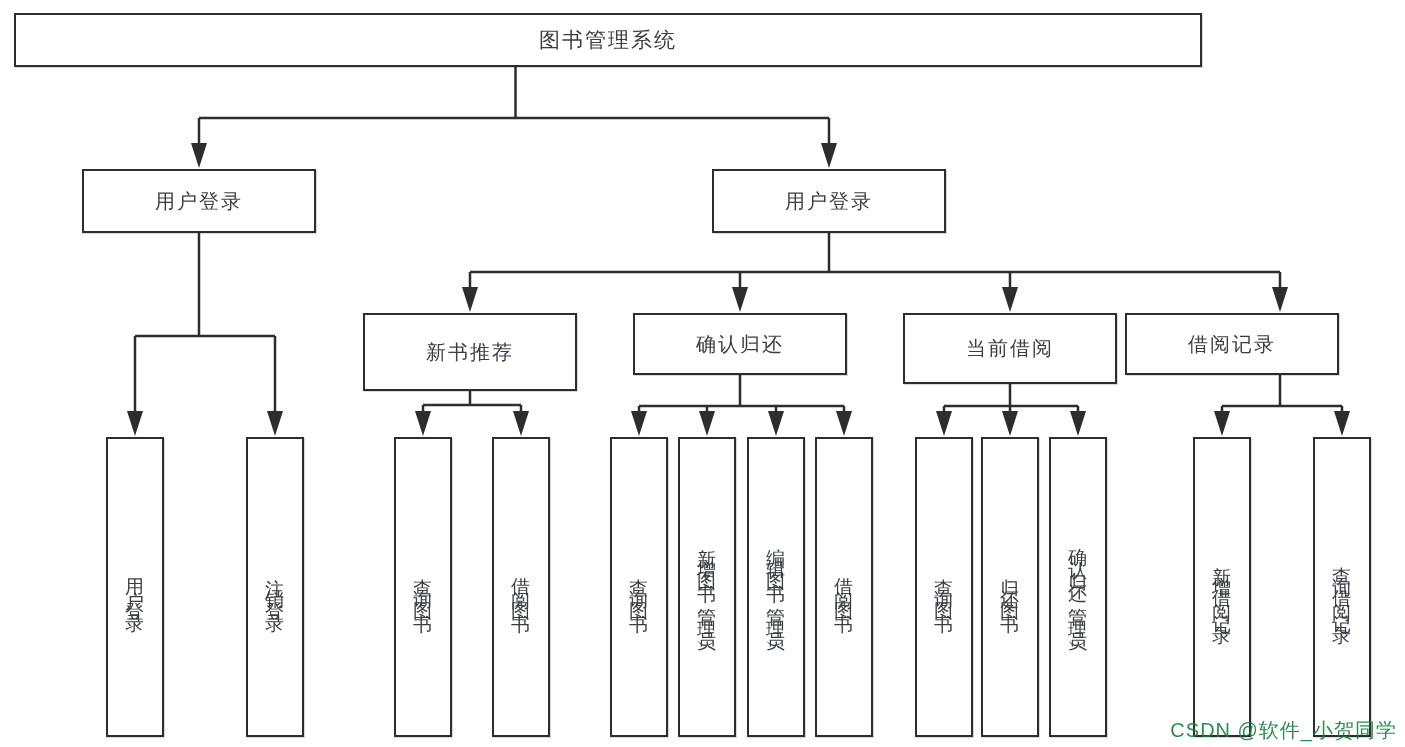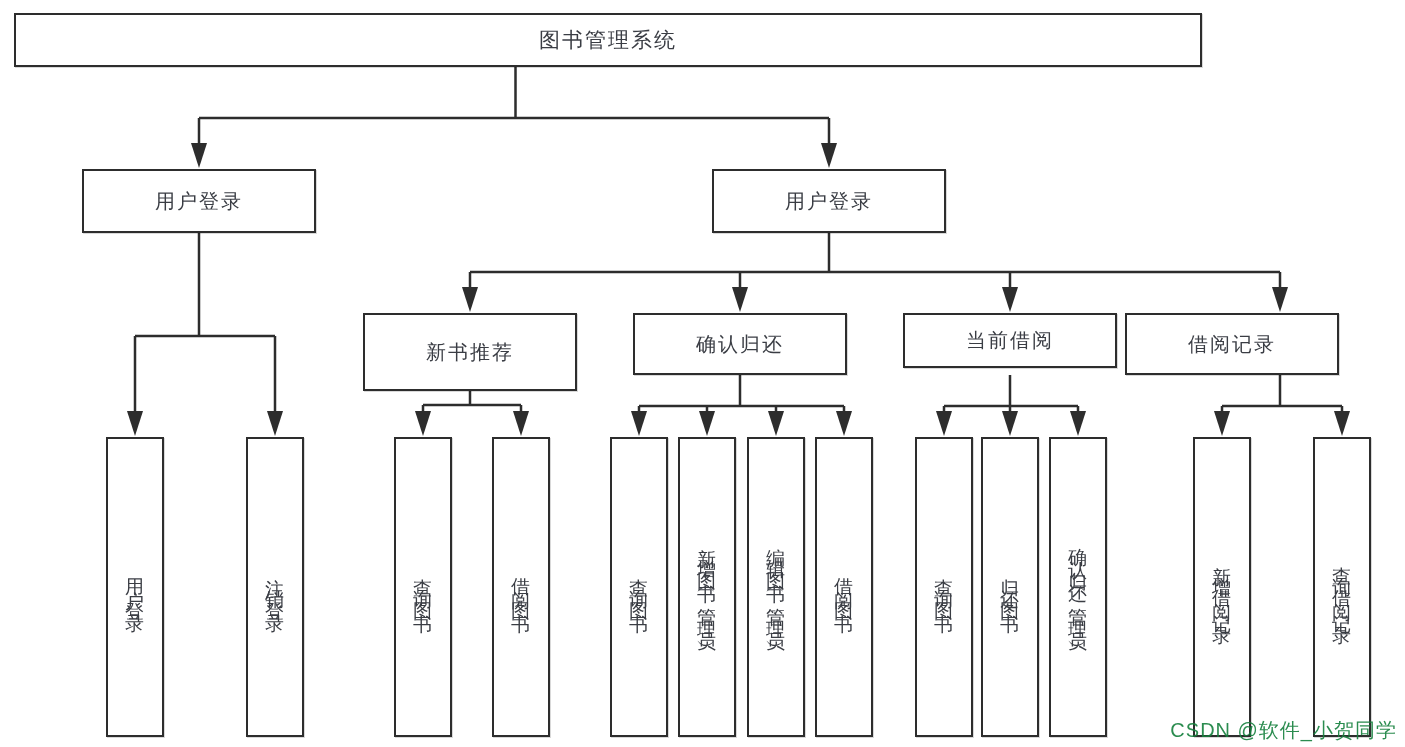--- a/index.html
+++ b/index.html
@@ -103,21 +103,21 @@
   <div class="box h" style="left:712px;top:169px;width:234px;height:64px">
     <span class="lbl">用户登录</span>
   </div>
 
   <div class="box h" style="left:363px;top:313px;width:214px;height:78px">
     <span class="lbl">新书推荐</span>
   </div>
   <div class="box h" style="left:633px;top:313px;width:214px;height:62px">
     <span class="lbl">确认归还</span>
   </div>
-  <div class="box h" style="left:903px;top:313px;width:214px;height:55px">
+  <div class="box h" style="left:903px;top:313px;width:214px;height:71px">
     <span class="lbl">当前借阅</span>
   </div>
   <div class="box h" style="left:1125px;top:313px;width:214px;height:62px">
     <span class="lbl">借阅记录</span>
   </div>
 
   <div class="box v" style="left:106px;top:437px;width:58px;height:300px">
     <span class="lbl">用户登录</span>
   </div>
   <div class="box v" style="left:246px;top:437px;width:58px;height:300px">

